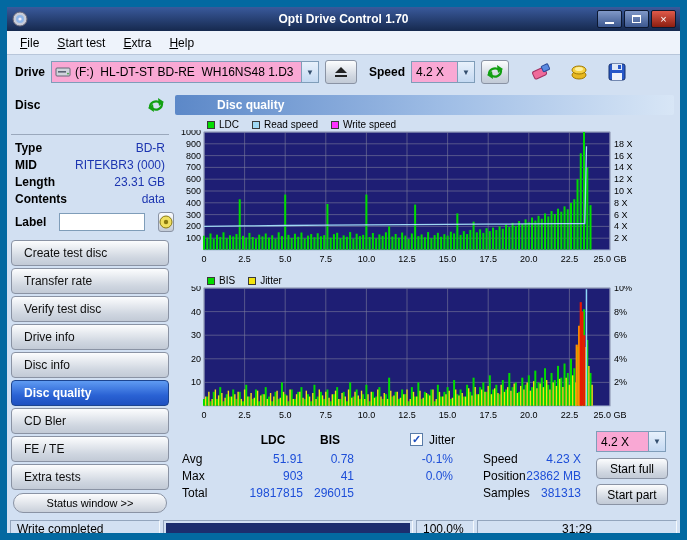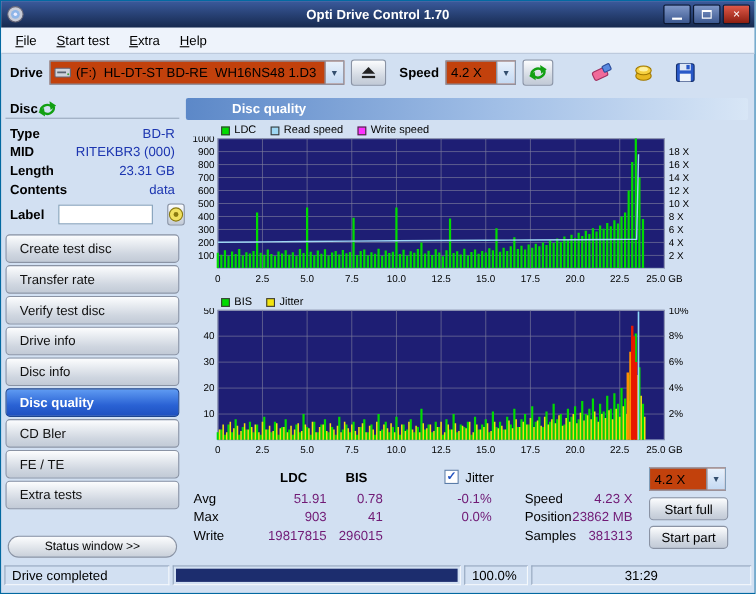--- a/index.html
+++ b/index.html
@@ -1,49 +1,49 @@
 <!DOCTYPE html>
 <html><head>
 <meta charset="utf-8">
 <style>
   html,body{margin:0;padding:0;background:#fff;}
   *{box-sizing:border-box;}
   .window{
     position:relative;width:687px;height:540px;
-    border:1px solid #0369a1;background:#d2e0f2;
+    border:7px solid #0369a1;background:#d2e0f2;
     font-family:"Liberation Sans",sans-serif;font-size:12px;color:#000;
     overflow:hidden;
   }
   
   .titlebar{position:relative;height:24px;background:linear-gradient(180deg,#3a5a9c,#16294e);display:flex;align-items:center;}
   .titlebar .app-icon{margin-left:5px;width:16px;height:16px;}
   .titlebar .title{position:absolute;left:0;right:0;text-align:center;color:#fff;font-size:12px;font-weight:bold;}
   .win-btns{position:absolute;right:4px;top:3px;display:flex;gap:2px;}
   .win-btn{width:25px;height:18px;border:1px solid #0c1830;border-radius:2px;display:flex;align-items:center;justify-content:center;color:#fff;font-size:11px;line-height:1;background:linear-gradient(180deg,#8098c8,#3c5890);cursor:default;}
   .win-btn.close{background:linear-gradient(180deg,#e05a4a,#8c1e10);}
   .glyph-min{width:9px;height:2px;background:#fff;margin-top:8px;}
   .glyph-max{width:9px;height:8px;border:1px solid #fff;border-top:2px solid #fff;}
   
   .menubar{height:24px;background:#eef3fb;border-bottom:1px solid #b8c6da;display:flex;align-items:center;padding-left:4px;}
   .menu-item{padding:3px 9px;cursor:default;}
   .menu-item::first-letter{text-decoration:underline;}
   
   .toolbar{height:34px;display:flex;align-items:center;padding:0 8px;gap:6px;}
   .bold{font-weight:bold;}
-  .combo{height:22px;background:#c2410c;border:1px solid #7f9db9;display:flex;align-items:center;font-size:12px;}
+  .combo{height:22px;background:#f9a8d4;border:1px solid #7f9db9;display:flex;align-items:center;font-size:12px;}
   .combo .combo-text{flex:1;padding:0 4px;white-space:pre;overflow:hidden;}
   .combo .combo-arrow{width:17px;align-self:stretch;background:linear-gradient(180deg,#e8f1fc,#c4d9f2);border-left:1px solid #7f9db9;display:flex;align-items:center;justify-content:center;font-size:8px;color:#334e6e;}
   .tool-btn{height:24px;border:1px solid #8a93a4;border-radius:3px;background:linear-gradient(180deg,#fcfdfe,#cfd6e0 70%,#c2cad6);display:flex;align-items:center;justify-content:center;cursor:default;}
   .icon-btn{width:28px;}
   .flat-icon{width:26px;height:24px;display:flex;align-items:center;justify-content:center;cursor:default;}
   .right-icons{margin-left:auto;margin-right:42px;display:flex;gap:12px;}
   
   .content{display:flex;height:428px;}
   .sidebar{position:relative;width:166px;padding:6px 4px;}
-  .disc-header{display:flex;align-items:center;padding:2px 4px 0 4px;border-bottom:1px solid #9aa8bc;font-weight:bold;margin-bottom:4px;}
+  .disc-header{display:flex;justify-content:space-between;align-items:center;padding:2px 4px 21px 4px;border-bottom:1px solid #9aa8bc;font-weight:bold;margin-bottom:4px;}
   .info-row{display:flex;justify-content:space-between;padding:1px 4px;height:17px;align-items:center;gap:30px;}
   .info-label{font-weight:bold;}
   .info-value{color:#1c35b0;}
   .label-row{display:flex;align-items:center;gap:13px;margin:5px 2px 8px 4px;}
   .label-input{width:86px;height:18px;border:1px solid #7f9db9;background:#fff;font-size:11px;padding:0 3px;font-family:"Liberation Sans",sans-serif;}
   .mini-btn{width:24px;height:20px;border:1px solid #8a93a4;border-radius:3px;background:linear-gradient(180deg,#fcfdfe,#c2cad6);display:flex;align-items:center;justify-content:center;cursor:default;}
   .side-btn{display:block;width:158px;height:26px;margin:0 0 2px 0;text-align:left;padding-left:12px;font-size:12px;color:#101010;border:1px solid #8a93a4;border-radius:4px;background:linear-gradient(180deg,#fcfdfe,#cfd6e0 70%,#c2cad6);font-family:"Liberation Sans",sans-serif;cursor:default;}
   .side-btn.selected{background:linear-gradient(180deg,#5f9bf2,#2a62d4 60%,#1e50c0);color:#fff;border-color:#1c448f;font-weight:bold;}
   .status-btn{position:absolute;bottom:4px;left:6px;width:154px;height:20px;border:1px solid #8a93a4;border-radius:10px;background:linear-gradient(180deg,#fcfdfe,#c9d0da);font-size:11px;text-align:center;font-family:"Liberation Sans",sans-serif;cursor:default;}
   
@@ -52,21 +52,21 @@
   .legend{position:absolute;left:34px;display:flex;gap:13px;font-size:10px;align-items:center;}
   .legend1{top:30px;} .legend2{top:186px;}
   .legend-item{display:flex;align-items:center;}
   .swatch{width:8px;height:8px;border:1px solid #3a3a3a;display:inline-block;margin-right:4px;}
   .chart-mount{position:absolute;left:0;}
   #chart1{top:41px;} #chart2{top:197px;}
   svg text{font-family:"Liberation Sans",sans-serif;}
   
   .stats{position:absolute;top:338px;left:0;right:0;height:86px;font-size:12px;}
   .stats .abs{position:absolute;}
-  .num{color:#701a75;}
+  .num{color:#1d4ed8;}
   .ralign{text-align:right;}
   .checkbox{width:13px;height:13px;background:#fff;border:1px solid #5a7ca8;display:inline-flex;align-items:center;justify-content:center;font-size:11px;font-weight:bold;color:#2050c0;line-height:1;}
   .small-btn{width:72px;height:21px;border:1px solid #8a93a4;border-radius:4px;background:linear-gradient(180deg,#fcfdfe,#cfd6e0 70%,#c2cad6);font-size:12px;font-family:"Liberation Sans",sans-serif;cursor:default;}
   .combo.small{width:70px;height:21px;}
   
   .statusbar{height:24px;display:flex;align-items:center;padding:2px 3px;gap:3px;}
   .sb-sec{height:18px;border:1px solid;border-color:#93a5bd #f4f8fc #f4f8fc #93a5bd;display:flex;align-items:center;padding:0 6px;font-size:12px;}
   .sb-status{width:150px;}
   .sb-progress{flex:1;padding:2px;}
   .sb-fill{height:100%;background:#1c2d6e;}
@@ -709,21 +709,21 @@
         <span class="abs" style="left:9px;top:25px;">Avg</span>
         <span class="abs num ralign" style="left:50px;top:25px;width:80px;">51.91</span>
         <span class="abs num ralign" style="left:133px;top:25px;width:48px;">0.78</span>
         <span class="abs num ralign" style="left:225px;top:25px;width:55px;">-0.1%</span>
 
         <span class="abs" style="left:9px;top:42px;">Max</span>
         <span class="abs num ralign" style="left:50px;top:42px;width:80px;">903</span>
         <span class="abs num ralign" style="left:133px;top:42px;width:48px;">41</span>
         <span class="abs num ralign" style="left:225px;top:42px;width:55px;">0.0%</span>
 
-        <span class="abs" style="left:9px;top:59px;">Write</span>
+        <span class="abs" style="left:9px;top:59px;">Total</span>
         <span class="abs num ralign" style="left:50px;top:59px;width:80px;">19817815</span>
         <span class="abs num ralign" style="left:133px;top:59px;width:48px;">296015</span>
 
         <span class="abs" style="left:310px;top:25px;">Speed</span>
         <span class="abs num ralign" style="left:350px;top:25px;width:58px;">4.23 X</span>
         <span class="abs" style="left:310px;top:42px;">Position</span>
         <span class="abs num ralign" style="left:350px;top:42px;width:58px;">23862 MB</span>
         <span class="abs" style="left:310px;top:59px;">Samples</span>
         <span class="abs num ralign" style="left:350px;top:59px;width:58px;">381313</span>
 
@@ -731,21 +731,21 @@
           <span class="combo-text">4.2 X</span>
           <span class="combo-arrow">▼</span>
         </div>
         <button class="abs small-btn" style="left:423px;top:31px;">Start full</button>
         <button class="abs small-btn" style="left:423px;top:57px;">Start part</button>
       </div>
     </div>
   </div>
 
   <div class="statusbar">
-    <div class="sb-sec sb-status">Drive completed</div>
+    <div class="sb-sec sb-status">Write completed</div>
     <div class="sb-sec sb-progress">
       <div class="sb-fill" id="progress-fill" style="width: 100%;"></div>
     </div>
     <div class="sb-sec sb-pct">100.0%</div>
     <div class="sb-sec sb-time">31:29</div>
   </div>
 
 </div>
 
 </body></html>

